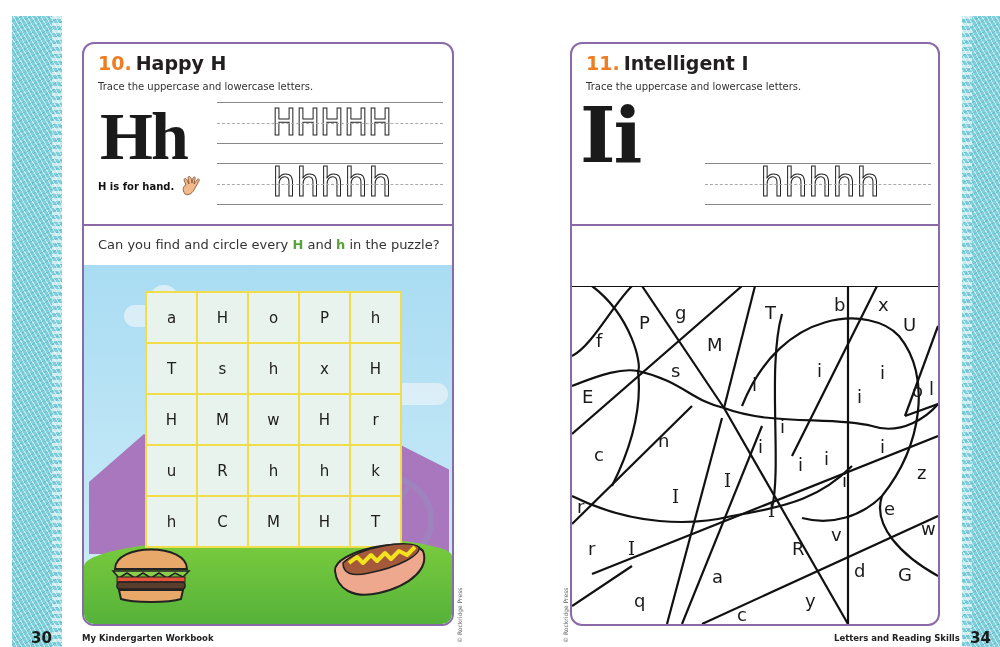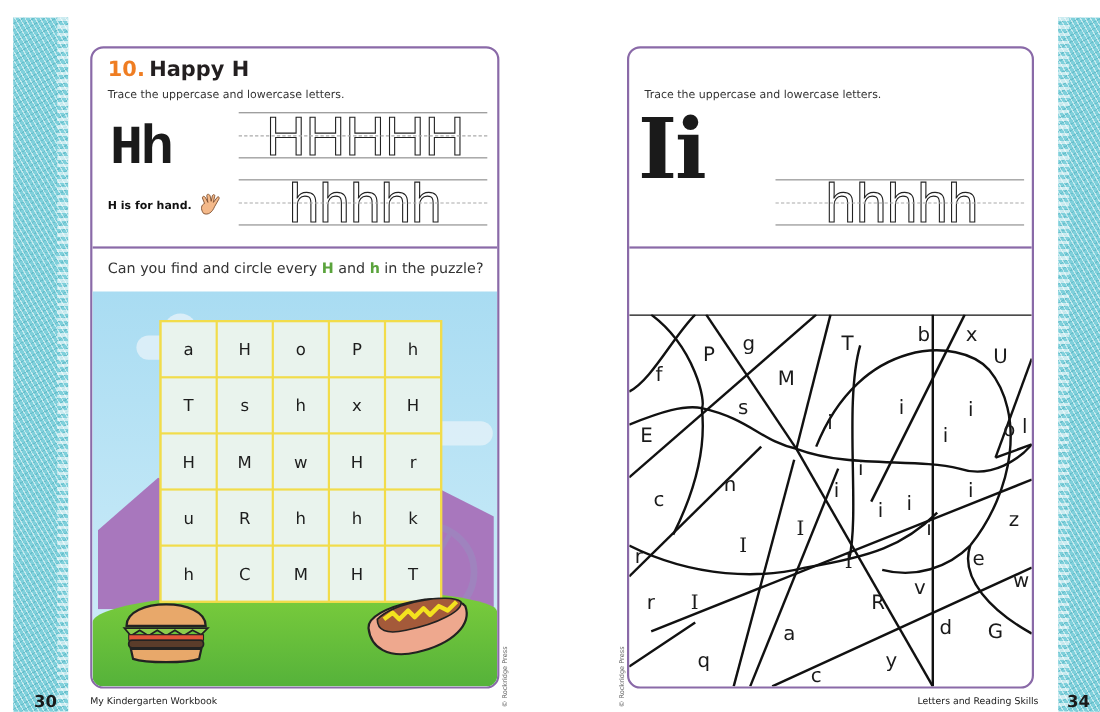--- a/index.html
+++ b/index.html
@@ -15,45 +15,45 @@
       #7fd0db; }
   .crayon-left { left: 0; }
   .crayon-right { right: 0; }
   .crayon-left::after, .crayon-right::after { content: ""; position: absolute; top: 0; bottom: 0; width: 10px; }
   .crayon-left::after { right: 0; background: repeating-linear-gradient(0deg, #fff 0 3px, transparent 3px 7px); opacity: .6; }
   .crayon-right::after { left: 0; background: repeating-linear-gradient(0deg, #fff 0 3px, transparent 3px 7px); opacity: .6; }
 
   .page-num { position: absolute; top: 613px; font-weight: bold; font-size: 15px; color: #1a1a1a; }
   .page-num.left { left: 19px; }
   .page-num.right { left: 958px; }
-  .footer-text { position: absolute; top: 617px; font-size: 8.5px; font-weight: normal; color: #222; }
+  .footer-text { position: absolute; top: 617px; font-size: 8.5px; font-weight: bold; color: #222; }
   .footer-text.left { left: 70px; }
   .footer-text.right { left: 822px; }
 
   .copyright { position: absolute; font-size: 6px; color: #666; transform: rotate(-90deg); transform-origin: left top; white-space: nowrap; }
   .copyright.left { left: 444px; top: 627px; }
   .copyright.right { left: 550px; top: 627px; }
 
   .card { position: absolute; border: 2px solid #8a6aa8; border-radius: 12px; background: #fff; overflow: hidden; }
   .card.left { left: 70px; top: 26px; width: 372px; height: 584px; }
   .card.right { left: 558px; top: 26px; width: 370px; height: 584px; }
 
   .section-top { position: absolute; left: 0; top: 0; right: 0; height: 182px; border-bottom: 2px solid #8a6aa8; }
   .title { position: absolute; left: 14px; top: 8px; font-size: 19px; font-weight: bold; color: #231f20; }
   .title .num { color: #ef7d22; margin-right: 4px; }
   .instr { position: absolute; left: 14px; top: 37px; font-size: 10px; color: #333; }
-  .big-letters { position: absolute; left: 16px; top: 52px; font-family: Liberation Mono, monospace; font-size: 50px; line-height: 80px; font-weight: bold; color: #1a1a1a; letter-spacing: -2px; }
+  .big-letters { position: absolute; left: 16px; top: 52px; font-family: Liberation Serif, serif; font-size: 68px; line-height: 80px; font-weight: bold; color: #1a1a1a; letter-spacing: -2px; }
   .big-letters.serif { font-family: "DejaVu Serif", serif; font-size: 76px; left: 8px; }
   .caption { position: absolute; left: 14px; top: 132px; font-size: 10px; font-weight: bold; color: #111; }
   .caption-icon { display: inline-block; vertical-align: middle; margin-left: 3px; }
 
   .trace-block { position: absolute; left: 133px; width: 226px; }
   .trace-row { position: relative; height: 42px; border-top: 1px solid #888; border-bottom: 1px solid #888; }
   .trace-row::after { content: ""; position: absolute; left: 0; right: 0; top: 50%; border-top: 1px dashed #aaa; }
-  .trace-letters { position: absolute; left: 4px; top: 0; right: 0; height: 42px; display: flex; justify-content: space-around; align-items: center; font-family: Liberation Sans, sans-serif; font-size: 50px; color: transparent; -webkit-text-stroke: 1px #222; letter-spacing: 0; }
+  .trace-letters { position: absolute; left: 4px; top: 0; right: 0; height: 42px; display: flex; justify-content: space-around; align-items: center; font-family: Liberation Mono, monospace; font-size: 40px; color: transparent; -webkit-text-stroke: 1px #222; letter-spacing: 0; }
 
   .section-bottom-instr { position: absolute; left: 14px; top: 193px; font-size: 13px; color: #333; line-height: 15px; }
   .hl-green { color: #5aa33c; font-weight: bold; }
   .hl-brown { color: #8a4a2a; font-weight: bold; }
   .hl-pink { color: #e68aac; font-weight: bold; }
 
   .scene { position: absolute; left: 0; top: 221px; width: 368px; height: 359px; background: linear-gradient(#a9dcf2, #bfe6f6 55%, #d0ecf8); overflow: hidden; }
   .cloud { position: absolute; background: #dfeff8; border-radius: 30px; opacity: .9; }
   .tent { position: absolute; bottom: 70px; background: #a877bd; }
   .ferris { position: absolute; right: 18px; top: 210px; width: 90px; height: 90px; border-radius: 50%; border: 6px solid #9a8cc0; opacity: .6; }
@@ -162,20 +162,23 @@
         <path d="M20 30 L28 24 L34 30 L42 22 L48 28 L56 20 L62 26 L70 18 L78 22 L86 14" fill="none" stroke="#f3e21e" stroke-width="4" stroke-linejoin="round"></path>
       </svg>
     </div>
   </div>
   <div class="copyright left">© Rockridge Press</div>
   <div class="page-num left">30</div>
   <div class="footer-text left">My Kindergarten Workbook</div>
 
   <div class="card right">
     <div class="section-top">
+      <div class="title">
+        <span class="num">11.</span><span>Intelligent I</span>
+      </div>
       <div class="instr">Trace the uppercase and lowercase letters.</div>
       <div class="big-letters serif">Ii</div>
       <div class="trace-block" style="top:119px;">
         <div class="trace-row">
             <div class="trace-letters">hhhhh</div>
           </div>
       </div>
     </div>
 
 

